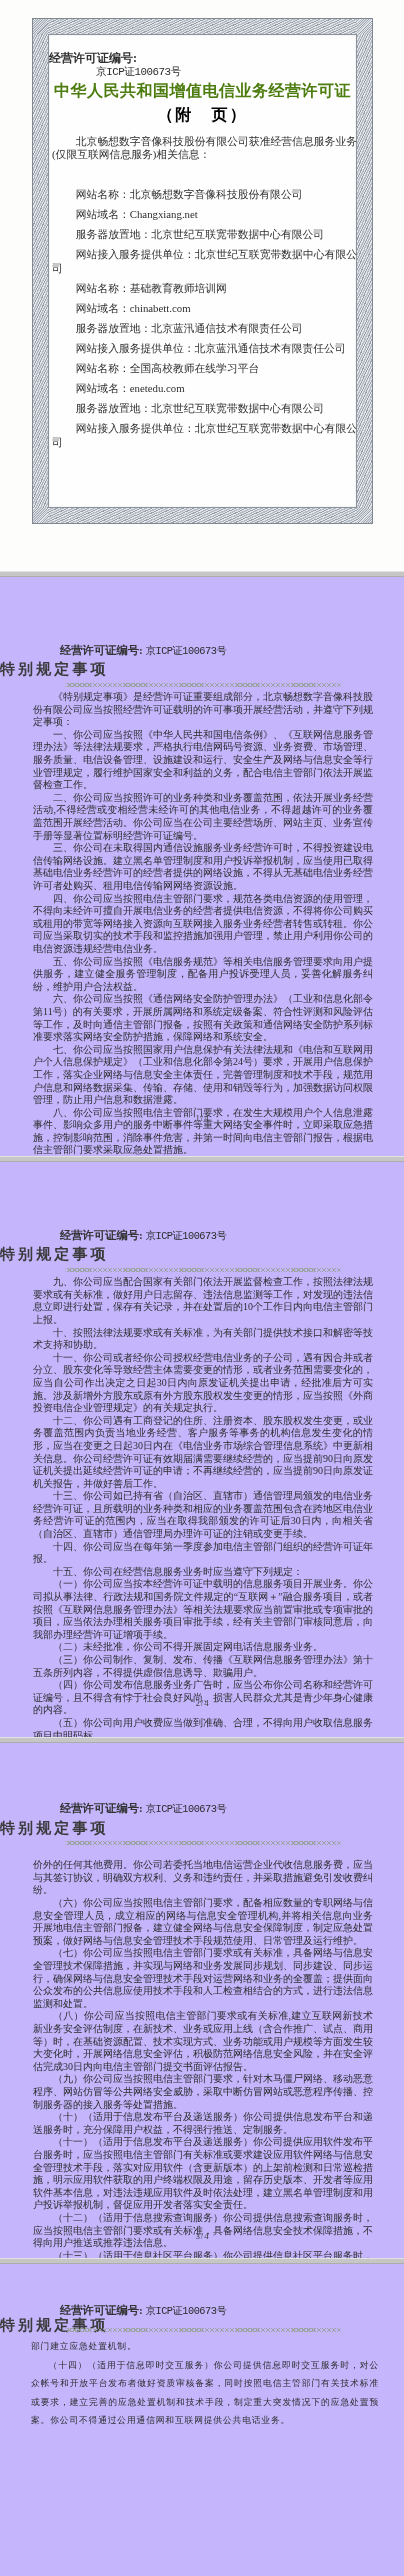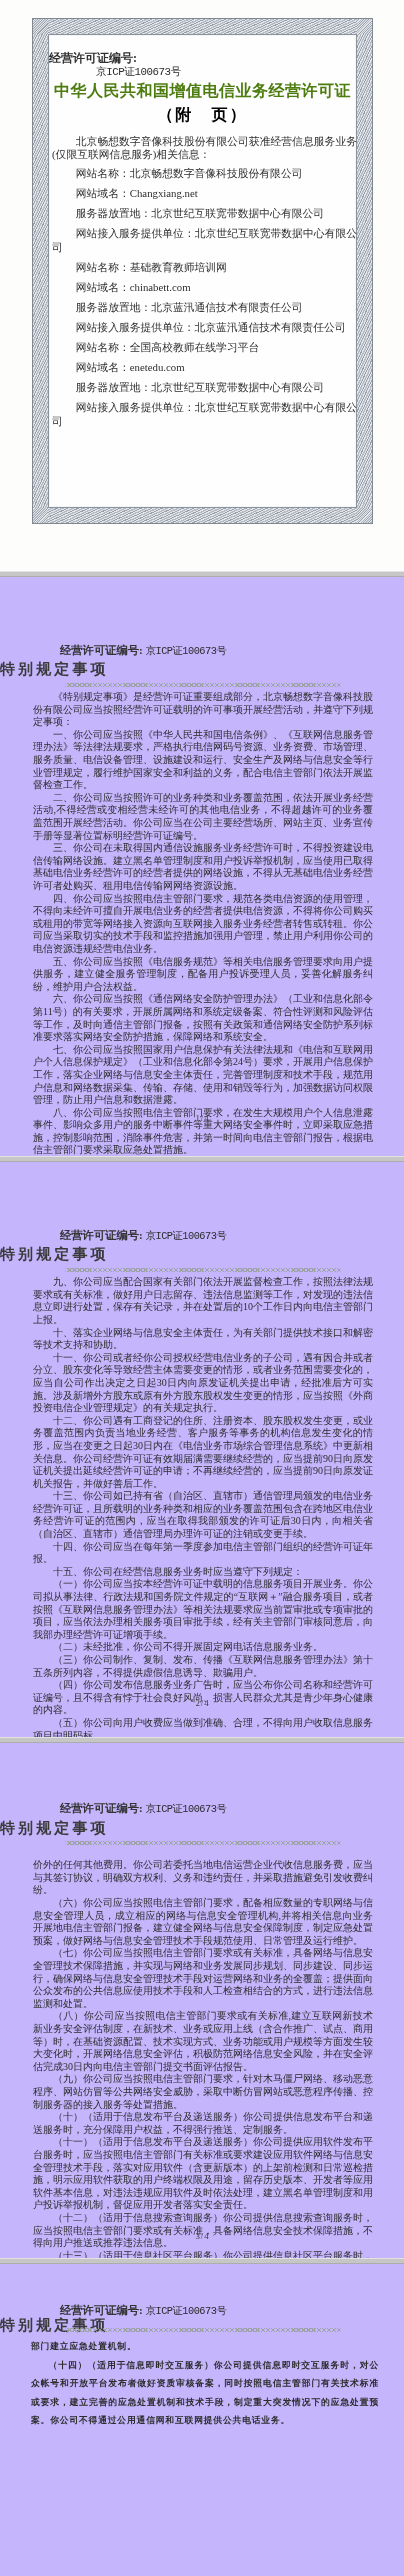--- a/index.html
+++ b/index.html
@@ -22,21 +22,21 @@
     outline:1px solid #828892; outline-offset:-0.5px;
     box-shadow: inset 0 0 0 1px #8d939c, inset 0 0 0 2.1px #f4f5f6;
     background:#fefefe;
   }
   .cov-head-label { position:absolute; left:49px; top:50px; font-size:12px; font-weight:700; color:#303030; }
   .cov-head-num   { position:absolute; left:96px; top:65px; font-size:10.8px; color:#2b2b2b; font-family:"Liberation Mono","DejaVu Sans Mono",monospace; letter-spacing:-0.5px; }
   .cov-title { position:absolute; left:0; width:100%; top:81px; text-align:center; font-size:16px; font-weight:700; letter-spacing:0.5px; color:#4d7c0f; }
   .cov-sub   { position:absolute; left:0; width:100%; top:105px; text-align:center; font-size:16px; font-weight:700; letter-spacing:2.1px; color:#000000; }
   .cov-body  { position:absolute; left:52px; top:135px; width:305px; font-size:10.8px; }
   .cov-body p { margin:0 0 6.7px; line-height:13.4px; text-indent:2.2em; text-align:justify; }
-  .cov-body p.cov-intro { margin-bottom:5px; line-height:13.4px; }
+  .cov-body p.cov-intro { margin-bottom:26px; line-height:13.4px; }
 
   
   .ppage { position:relative; background:#c4b5fd; overflow:hidden; }
   .ppage-1 { height:579px; }
   .ppage-2 { height:575px; }
   .ppage-3 { height:515px; }
   .ppage-4 { height:616px; }
   .phead { position:absolute; left:60px; top:66px; white-space:nowrap; }
   .phl { font-size:11.3px; font-weight:700; color:#333; }
   .phn { font-size:10.3px; font-weight:400; color:#2b2b2b; font-family:"Liberation Mono","DejaVu Sans Mono",monospace; letter-spacing:-0.5px; }
@@ -54,21 +54,21 @@
 
   .ppage-3 .phead { top:58px; }
   .ppage-3 .ptitle { top:76px; }
   .ppage-3 .pwavy { top:98px; }
   .ppage-3 .pbody { top:116px; }
   .ppage-3 .pfoot { top:488px; }
 
   .ppage-4 .phead { top:39px; }
   .ppage-4 .ptitle { top:52px; }
   .ppage-4 .pwavy { top:64px; }
-  .ppage-4 .pbody { top:73px; left:31px; width:348px; font-size:8.8px; line-height:18.5px; letter-spacing:0.8px;font-weight:bold; }
+  .ppage-4 .pbody { top:73px; left:31px; width:348px; font-size:8.8px; line-height:18.5px; letter-spacing:0.8px; }
 </style>
 </head>
 <body>
 
 <div class="doc">
 
   <section class="page-cover">
     <div class="cert-frame"></div>
     <div class="cov-head-label">经营许可证编号:</div>
     <div class="cov-head-num">京ICP证100673号</div>
@@ -112,21 +112,21 @@
         </div>
         <div class="pfoot">1/4</div>
       </section>
       <div class="psep"></div>
       <section class="ppage ppage-2">
         <div class="phead"><span class="phl">经营许可证编号: </span><span class="phn">京ICP证100673号</span></div>
         <div class="ptitle">特别规定事项</div>
         <div class="pwavy"></div>
         <div class="pbody">
           <p>九、你公司应当配合国家有关部门依法开展监督检查工作，按照法律法规要求或有关标准，做好用户日志留存、违法信息监测等工作，对发现的违法信息立即进行处置，保存有关记录，并在处置后的10个工作日内向电信主管部门上报。</p>
-          <p>十、落实企业网络与信息安全主体责任，为有关部门提供技术接口和解密等技术支持和协助。</p>
+          <p>十、按照法律法规要求或有关标准，为有关部门提供技术接口和解密等技术支持和协助。</p>
           <p>十一、你公司或者经你公司授权经营电信业务的子公司，遇有因合并或者分立、股东变化等导致经营主体需要变更的情形，或者业务范围需要变化的，应当自公司作出决定之日起30日内向原发证机关提出申请，经批准后方可实施。涉及新增外方股东或原有外方股东股权发生变更的情形，应当按照《外商投资电信企业管理规定》的有关规定执行。</p>
           <p>十二、你公司遇有工商登记的住所、注册资本、股东股权发生变更，或业务覆盖范围内负责当地业务经营、客户服务等事务的机构信息发生变化的情形，应当在变更之日起30日内在《电信业务市场综合管理信息系统》中更新相关信息。你公司经营许可证有效期届满需要继续经营的，应当提前90日向原发证机关提出延续经营许可证的申请；不再继续经营的，应当提前90日向原发证机关报告，并做好善后工作。</p>
           <p>十三、你公司如已持有省（自治区、直辖市）通信管理局颁发的电信业务经营许可证，且所载明的业务种类和相应的业务覆盖范围包含在跨地区电信业务经营许可证的范围内，应当在取得我部颁发的许可证后30日内，向相关省（自治区、直辖市）通信管理局办理许可证的注销或变更手续。</p>
           <p>十四、你公司应当在每年第一季度参加电信主管部门组织的经营许可证年报。</p>
           <p>十五、你公司在经营信息服务业务时应当遵守下列规定：</p>
           <p>（一）你公司应当按本经营许可证中载明的信息服务项目开展业务。你公司拟从事法律、行政法规和国务院文件规定的“互联网＋”融合服务项目，或者按照《互联网信息服务管理办法》等相关法规要求应当前置审批或专项审批的项目，应当依法办理相关服务项目审批手续，经有关主管部门审核同意后，向我部办理经营许可证增项手续。</p>
           <p>（二）未经批准，你公司不得开展固定网电话信息服务业务。</p>
           <p>（三）你公司制作、复制、发布、传播《互联网信息服务管理办法》第十五条所列内容，不得提供虚假信息诱导、欺骗用户。</p>
           <p>（四）你公司发布信息服务业务广告时，应当公布你公司名称和经营许可证编号，且不得含有悖于社会良好风尚、损害人民群众尤其是青少年身心健康的内容。</p>
           <p>（五）你公司向用户收费应当做到准确、合理，不得向用户收取信息服务项目中明码标</p>

